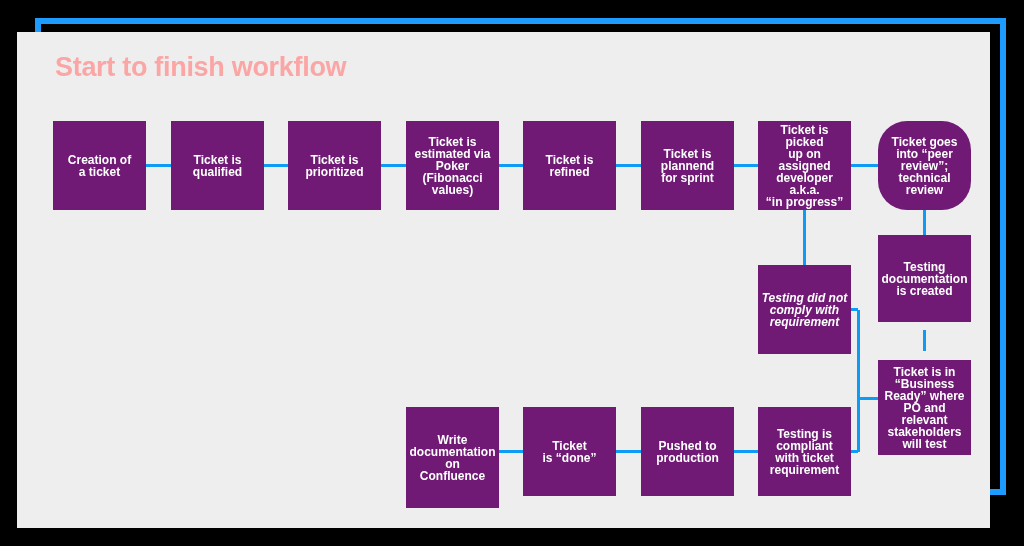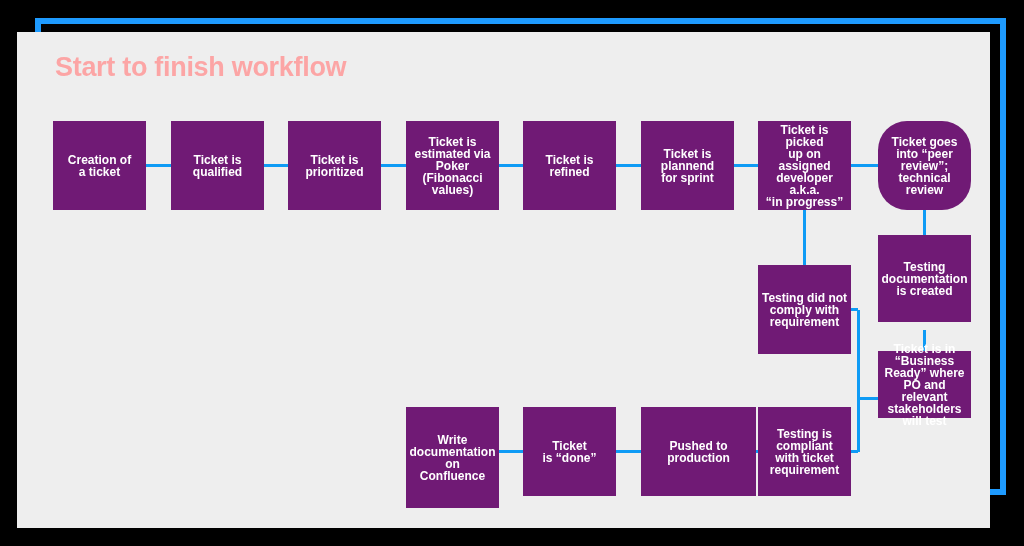--- a/index.html
+++ b/index.html
@@ -121,36 +121,36 @@
 a.k.a.
 “in progress”</div>
       <div class="node" style="left: 878px; top: 121px; width: 93px; height: 89px; border-radius: 29px;">Ticket goes
 into “peer
 review”;
 technical
 review</div>
       <div class="node" style="left: 878px; top: 235px; width: 93px; height: 87px;">Testing
 documentation
 is created</div>
-      <div class="node" style="left: 758px; top: 265px; width: 93px; height: 89px;">Testing did not
+      <div class="node" style="left: 758px; top: 265px; width: 93px; height: 89px; font-style: italic;">Testing did not
 comply with
 requirement</div>
-      <div class="node" style="left: 878px; top: 351px; width: 93px; height: 67px;">Ticket is in
+      <div class="node" style="left: 878px; top: 360px; width: 93px; height: 95px;">Ticket is in
 “Business
 Ready” where
 PO and relevant
 stakeholders
 will test</div>
       <div class="node" style="left: 406px; top: 407px; width: 93px; height: 101px;">Write
 documentation
 on
 Confluence</div>
       <div class="node" style="left: 523px; top: 407px; width: 93px; height: 89px;">Ticket
 is “done”</div>
-      <div class="node" style="left: 641px; top: 407px; width: 115px; height: 89px;">Pushed to
+      <div class="node" style="left: 641px; top: 407px; width: 93px; height: 89px;">Pushed to
 production</div>
       <div class="node" style="left: 758px; top: 407px; width: 93px; height: 89px;">Testing is
 compliant
 with ticket
 requirement</div>
     </div>
 
 </div>
 
 </body></html>

